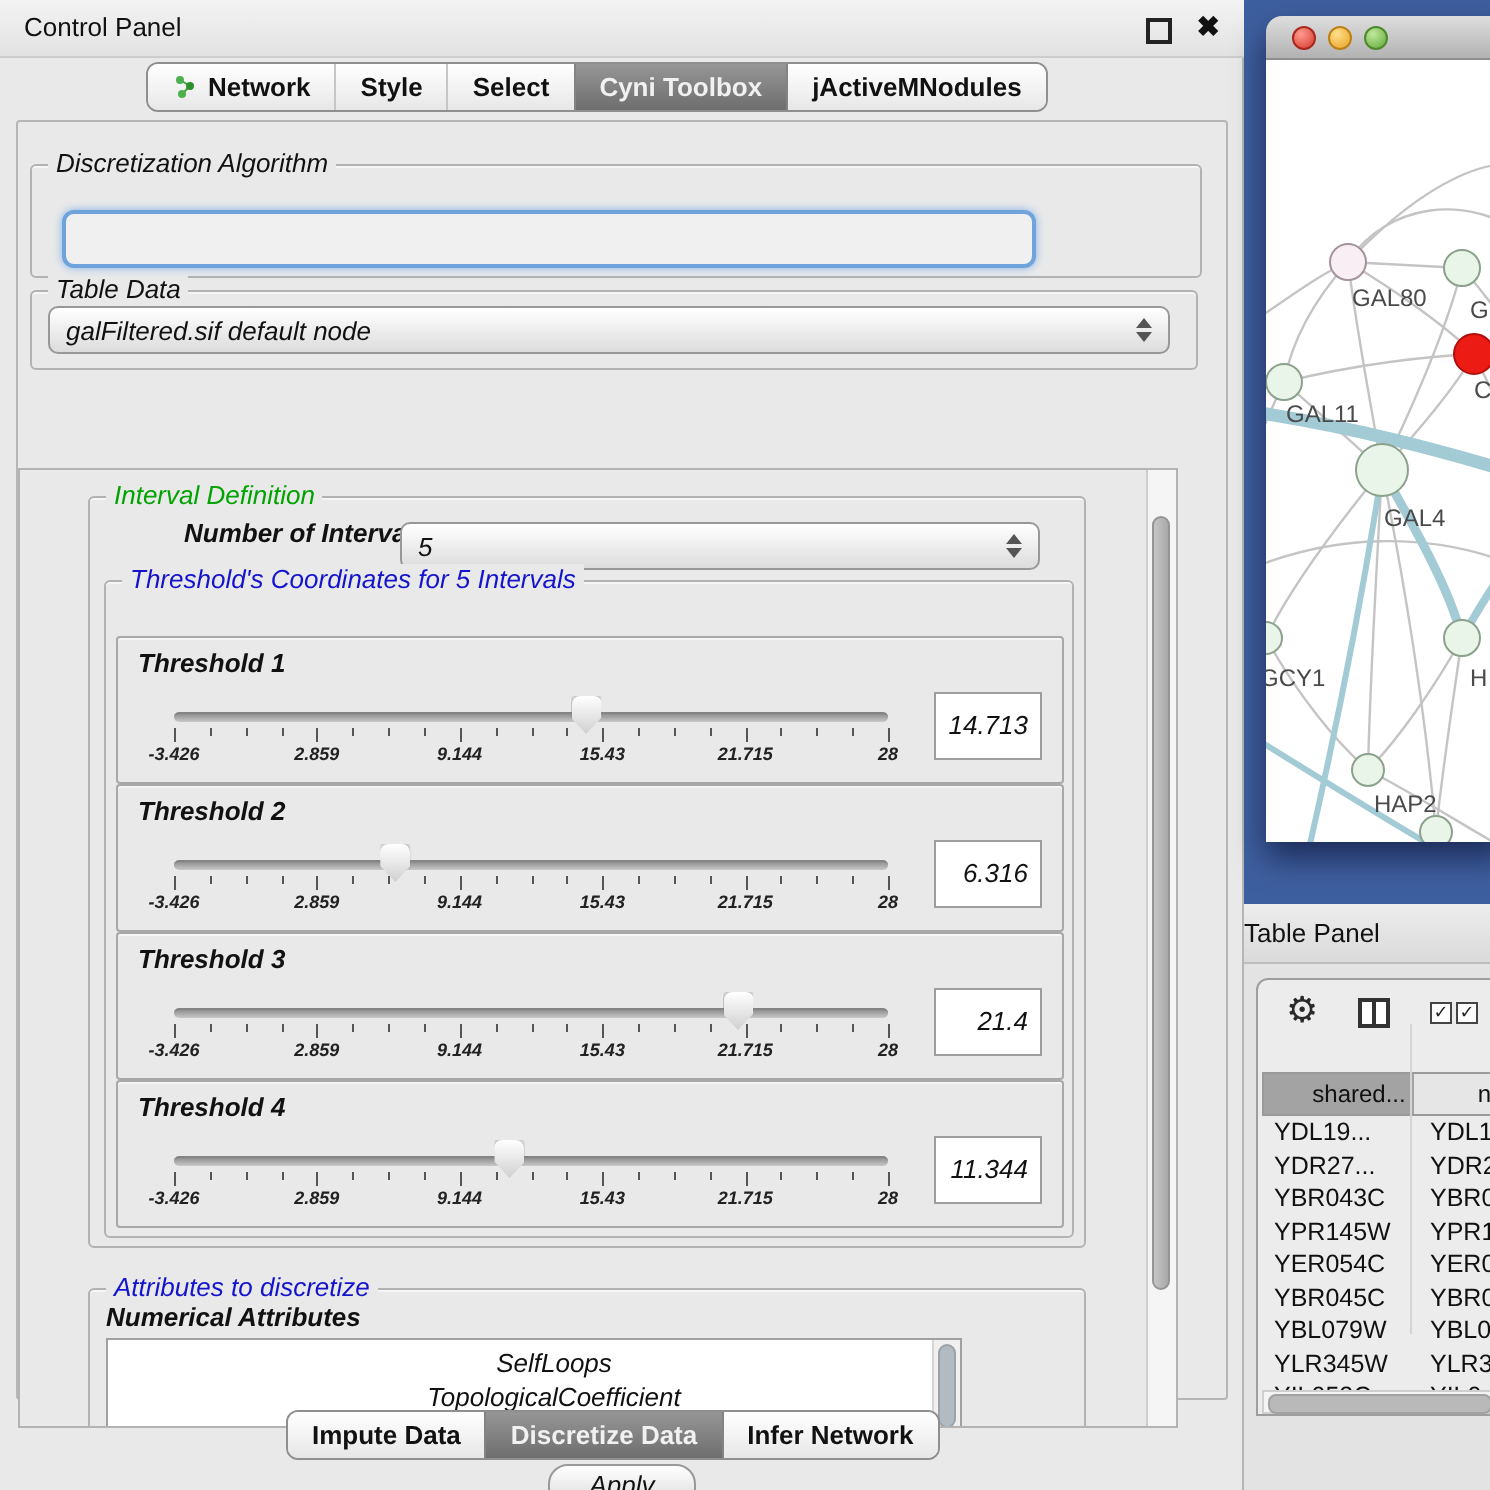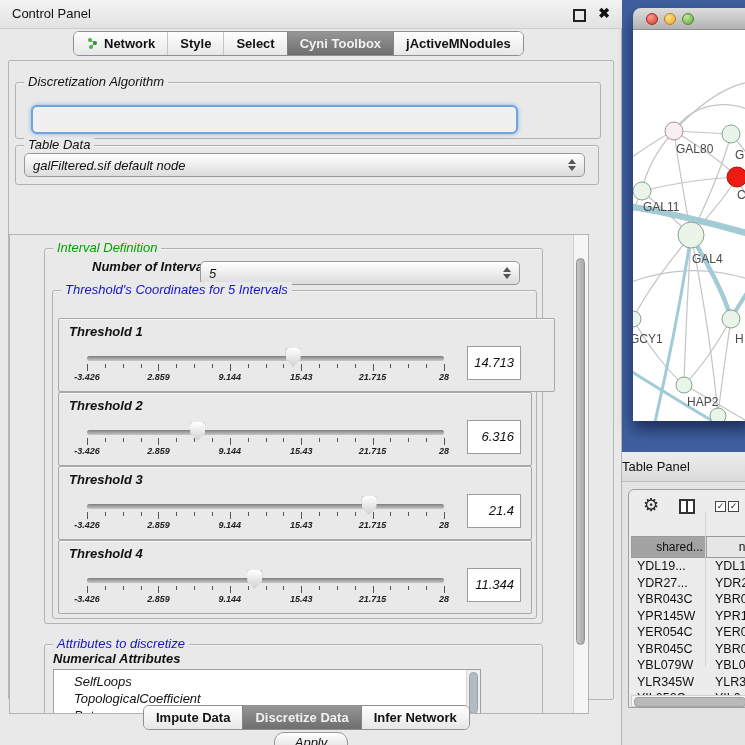--- a/index.html
+++ b/index.html
@@ -163,21 +163,21 @@
           <span>5</span>
           <span class="spin">
               <span class="tri-up"></span>
               <span class="tri-dn"></span>
             </span>
         </div>
 
         <div class="grp" style="left:7px;top:41px;width:483px;height:327px;">
           <span class="grp-label lbl-blue">Threshold's Coordinates for 5 Intervals</span>
           <div id="sliders-host">
-              <div class="thr-box" style="top: 27px; padding-left: 23px;">
+              <div class="thr-box" style="top: 27px;">
                 <div class="thr-label">Threshold 1</div>
                 <div class="track"></div>
                 <div class="thumb" style="left: 226.559px;"></div>
                 <div class="ticks">
                   <div class="tick major" style="left: 0%;"></div>
                   <div class="tick minor" style="left: 5%;"></div>
                   <div class="tick minor" style="left: 10%;"></div>
                   <div class="tick minor" style="left: 15%;"></div>
                   <div class="tick major" style="left: 20%;"></div>
                   <div class="tick minor" style="left: 25%;"></div>
@@ -315,21 +315,21 @@
                   <span class="ticklabel" style="left: 60%;">15.43</span>
                   <span class="ticklabel" style="left: 80%;">21.715</span>
                   <span class="ticklabel" style="left: 100%;">28</span>
                 </div>
                 <div class="tfield">11.344</div>
               </div>
             </div>
         </div>
       </div>
 
-      <div class="grp" style="left:34px;top:409px;width:497px;height:90px;">
+      <div class="grp" style="left:34px;top:409px;width:497px;height:90px;text-align:center;">
         <span class="grp-label lbl-blue">Attributes to discretize</span>
         <span style="position:absolute;left:8px;top:6px;font-weight:bold;">Numerical Attributes</span>
         <div id="attr-list">
           <div style="height:3px;"></div>
           <div id="attr-items">
               <div class="attr-item">SelfLoops</div>
               <div class="attr-item">TopologicalCoefficient</div>
               <div class="attr-item">BetweennessCentrality</div>
             </div>
           <div id="attr-scroll">

